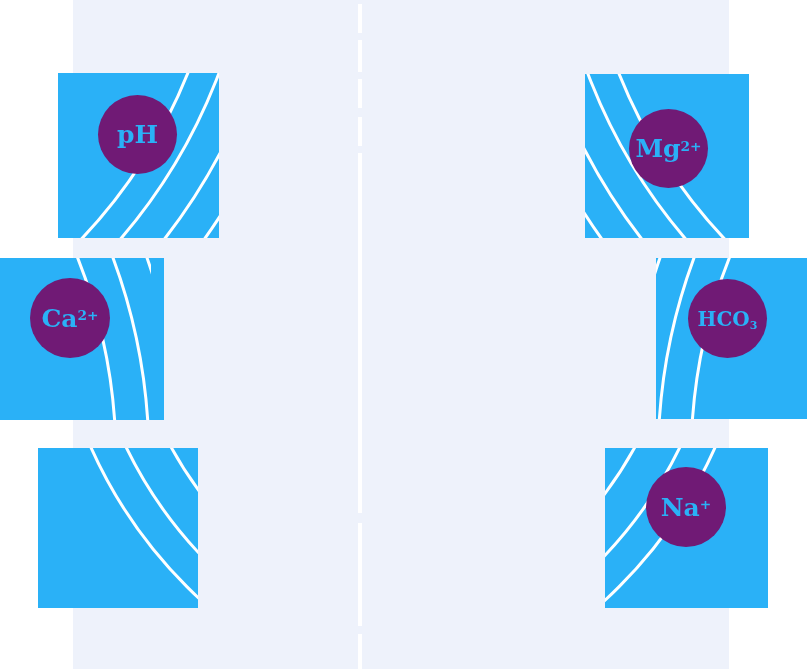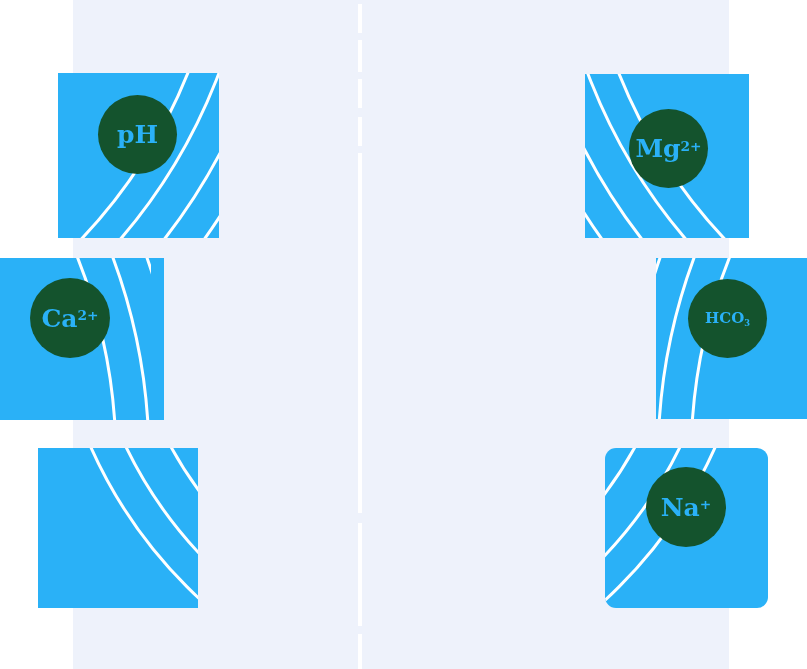--- a/index.html
+++ b/index.html
@@ -39,48 +39,48 @@
       var(--divider) 634px, var(--divider) 669px);
   }
   .tile{
     position:absolute;
     background:var(--accent);
     overflow:hidden;
   }
   .tile svg{position:absolute;left:0;top:0;display:block;}
   .label-circle{
     position:absolute;
-    background:#14532d;
+    background:#701a75;
     border-radius:50%;
     display:flex;align-items:center;justify-content:center;
   }
   .ion-text{
     color:var(--accent);
     font-weight:bold;
     font-size:25px;
     line-height:1;
     white-space:nowrap;
   }
-  .ion-text.small{font-size:15px;}
+  .ion-text.small{font-size:20px;}
   .ion-text .sup{
     font-size:0.55em;
     position:relative;top:-0.45em;
     letter-spacing:0;
   }
   .ion-text .sub{
     font-size:0.55em;
     position:relative;top:0.35em;
   }
   
   .tile-ph  {left:58px; top:73px; width:161px;height:165px;}
   .tile-mg  {left:585px;top:74px; width:164px;height:164px;}
   .tile-ca  {left:0px;  top:258px;width:164px;height:162px;}
   .tile-hco3{left:656px;top:258px;width:151px;height:161px;}
   .tile-cl  {left:38px; top:448px;width:160px;height:160px;}
-  .tile-na  {left:605px;top:448px;width:163px;height:160px;border-radius:11px;}
+  .tile-na  {left:605px;top:448px;width:163px;height:160px;}
 
   .tile-ph   .label-circle{left:40px;top:22px;width:79px;height:79px;}
   .tile-mg   .label-circle{left:44px;top:35px;width:79px;height:79px;}
   .tile-ca   .label-circle{left:30px;top:20px;width:80px;height:80px;}
   .tile-hco3 .label-circle{left:32px;top:21px;width:79px;height:79px;}
   .tile-cl   .label-circle{left:40px;top:20px;width:80px;height:80px;}
   .tile-na   .label-circle{left:41px;top:19px;width:80px;height:80px;}
 </style>
 </head>
 <body>

